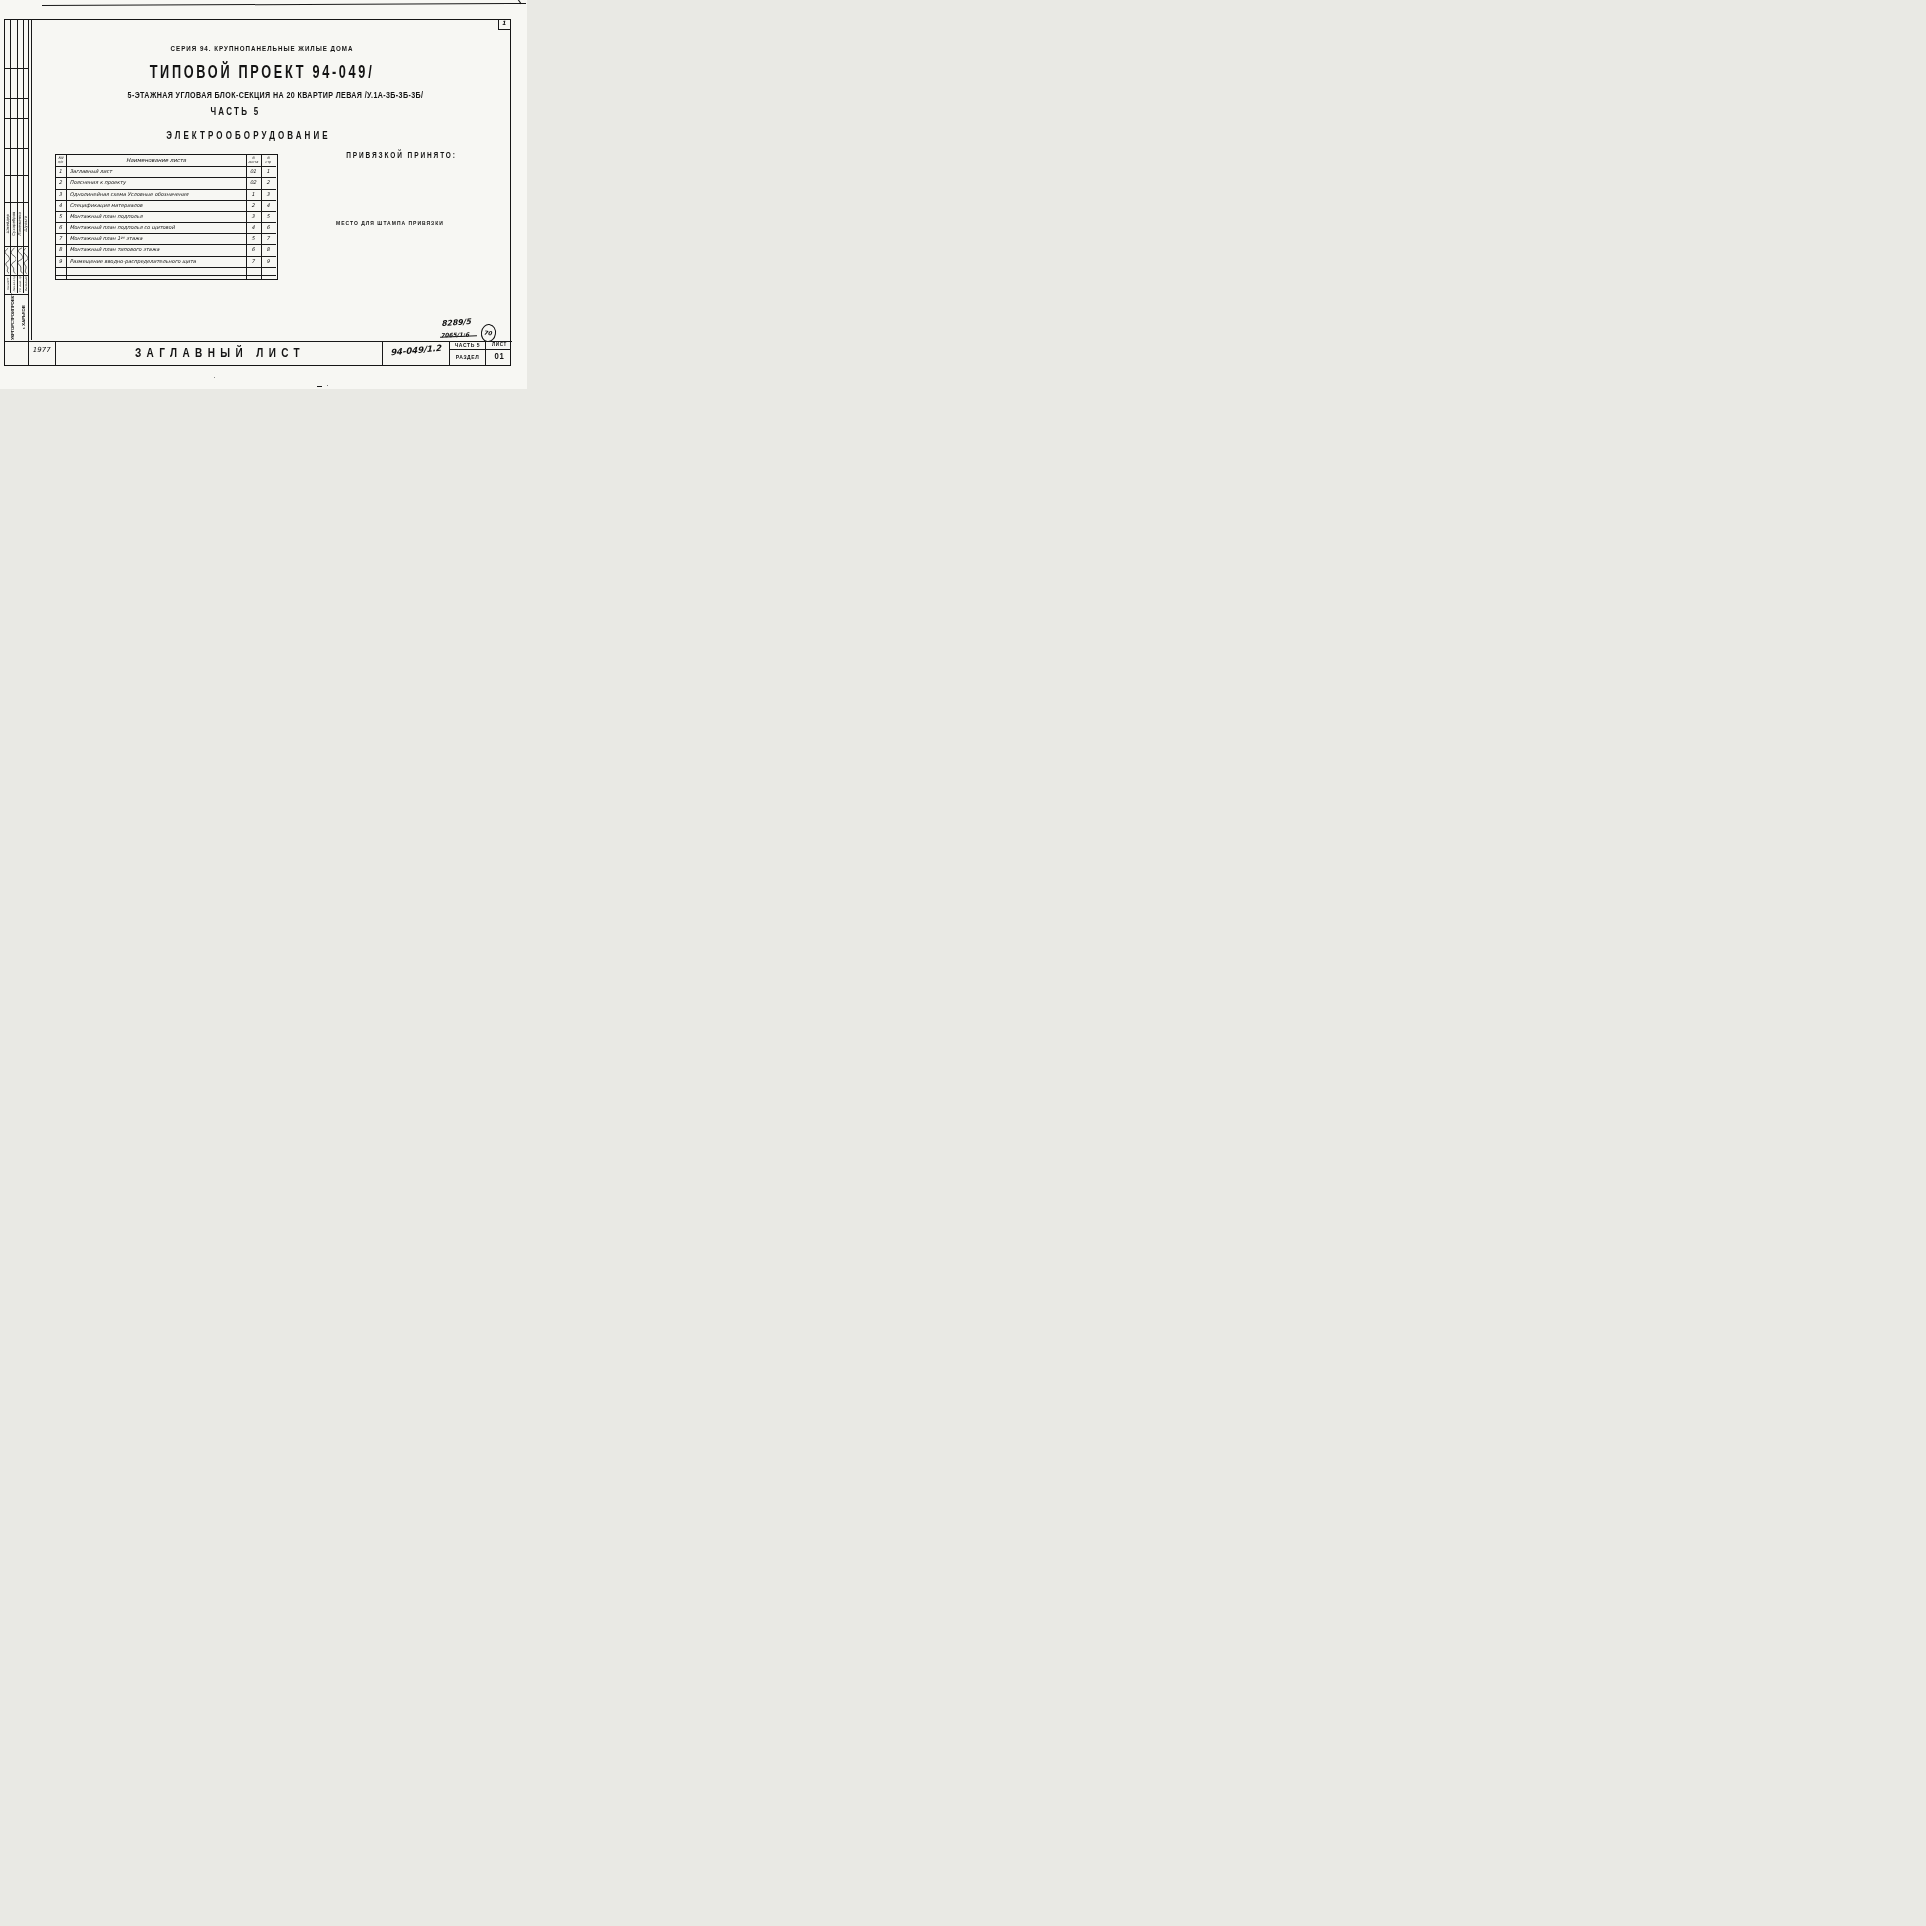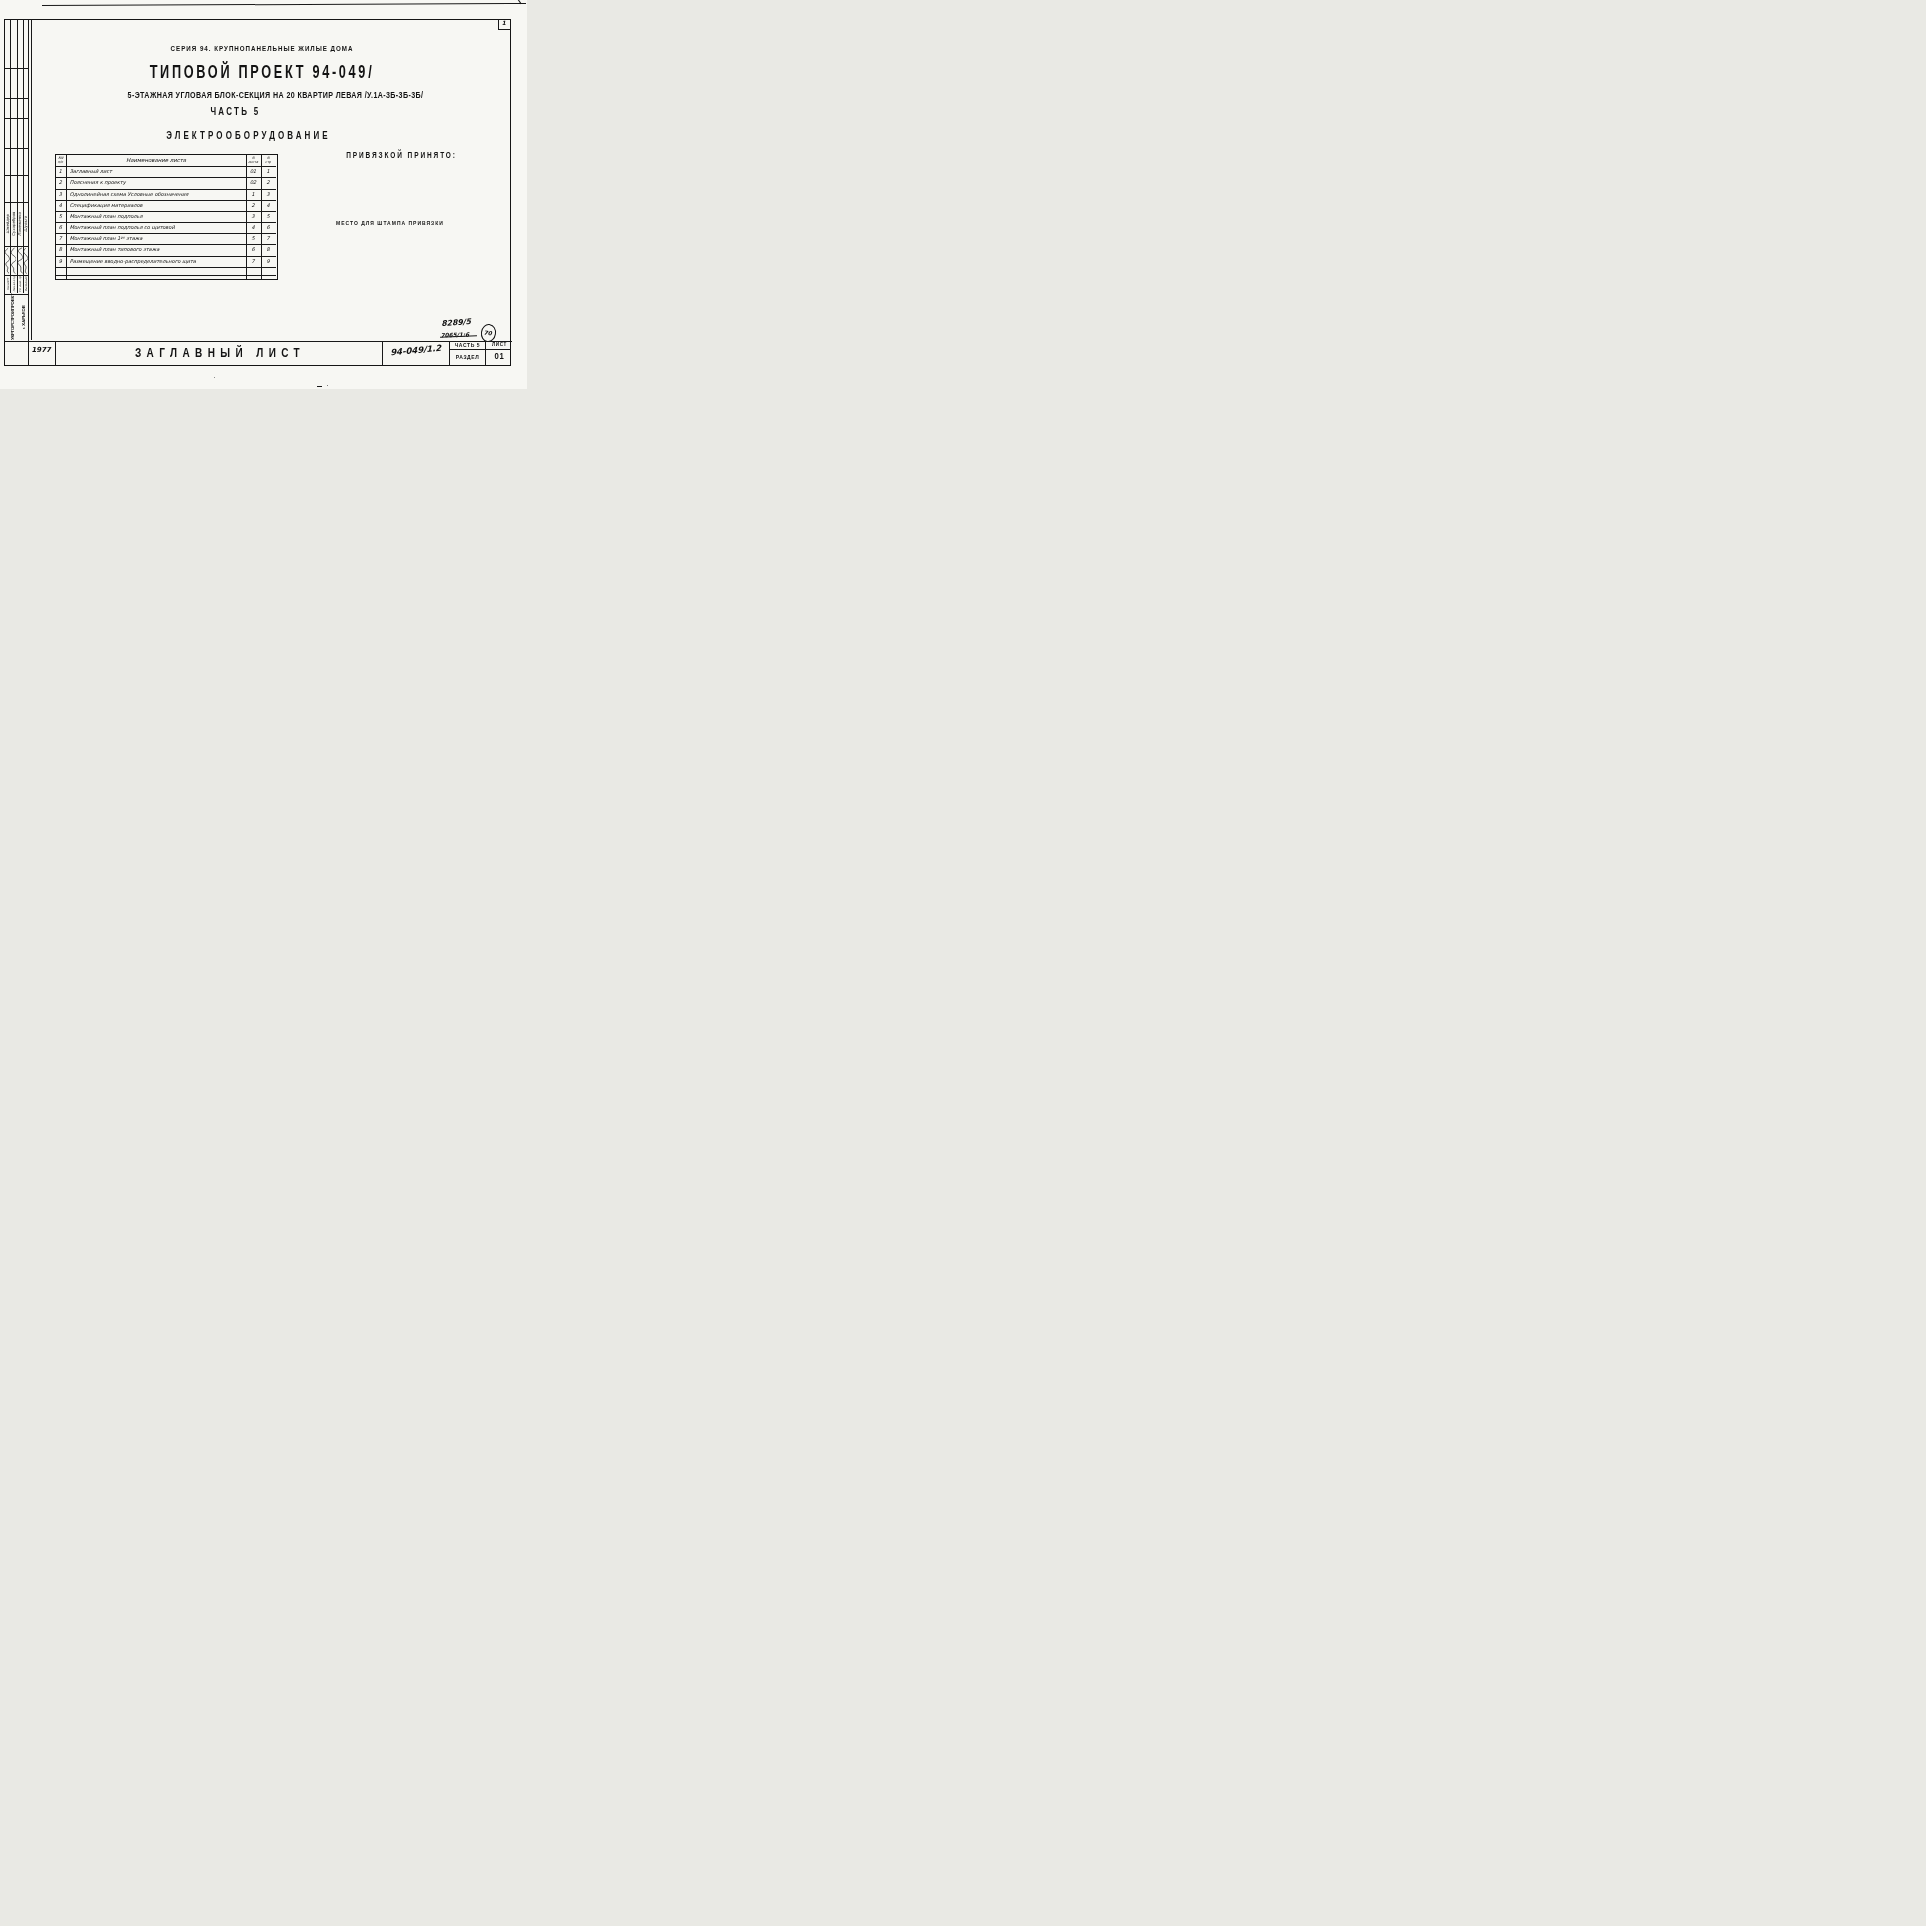--- a/index.html
+++ b/index.html
@@ -194,21 +194,21 @@
     <span class="hand" style="position:static;font-size:5.8px;font-weight:700;">70</span>
   </div>
 
   <div class="ln" style="left:4.6px;top:341px;width:507px;height:1.2px;"></div>
   <div class="lnv" style="left:55px;top:341px;width:0.8px;height:25.4px;"></div>
   <div class="lnv" style="left:382px;top:341px;width:1.2px;height:25.4px;"></div>
   <div class="lnv" style="left:449px;top:341px;width:1.2px;height:25.4px;"></div>
   <div class="lnv" style="left:485px;top:341px;width:1.2px;height:25.4px;"></div>
   <div class="ln" style="left:449px;top:349px;width:62px;height:0.8px;"></div>
 
-  <div class="hand" style="left:29px;top:346px;width:25.4px;text-align:center;font-size:7px;font-weight:700;">1977</div>
+  <div class="hand" style="left:29px;top:346px;width:25.4px;text-align:center;font-size:7px;font-weight:400;">1977</div>
   <div class="draw bt c" style="left:58px;top:347px;width:324px;">ЗАГЛАВНЫЙ ЛИСТ</div>
   <div class="hand" style="left:384px;top:345px;width:65px;text-align:center;font-size:8.5px;font-weight:600;transform:rotate(-5deg) skewX(-6deg);">94-049/1.2</div>
   <div class="draw bs c" style="left:450px;top:342px;width:35px;">ЧАСТЬ 5</div>
   <div class="draw bs c" style="left:450px;top:354px;width:35px;">РАЗДЕЛ</div>
   <div class="draw c" style="left:487px;top:342px;width:25px;font-size:4.6px;font-weight:700;letter-spacing:0.6px;transform:scaleY(1.15);">ЛИСТ</div>
   <div class="draw c" style="left:487px;top:351px;width:25px;font-size:7.7px;font-weight:700;letter-spacing:0.8px;transform:scaleY(1.2);">01</div>
 
 </div>
 
 

